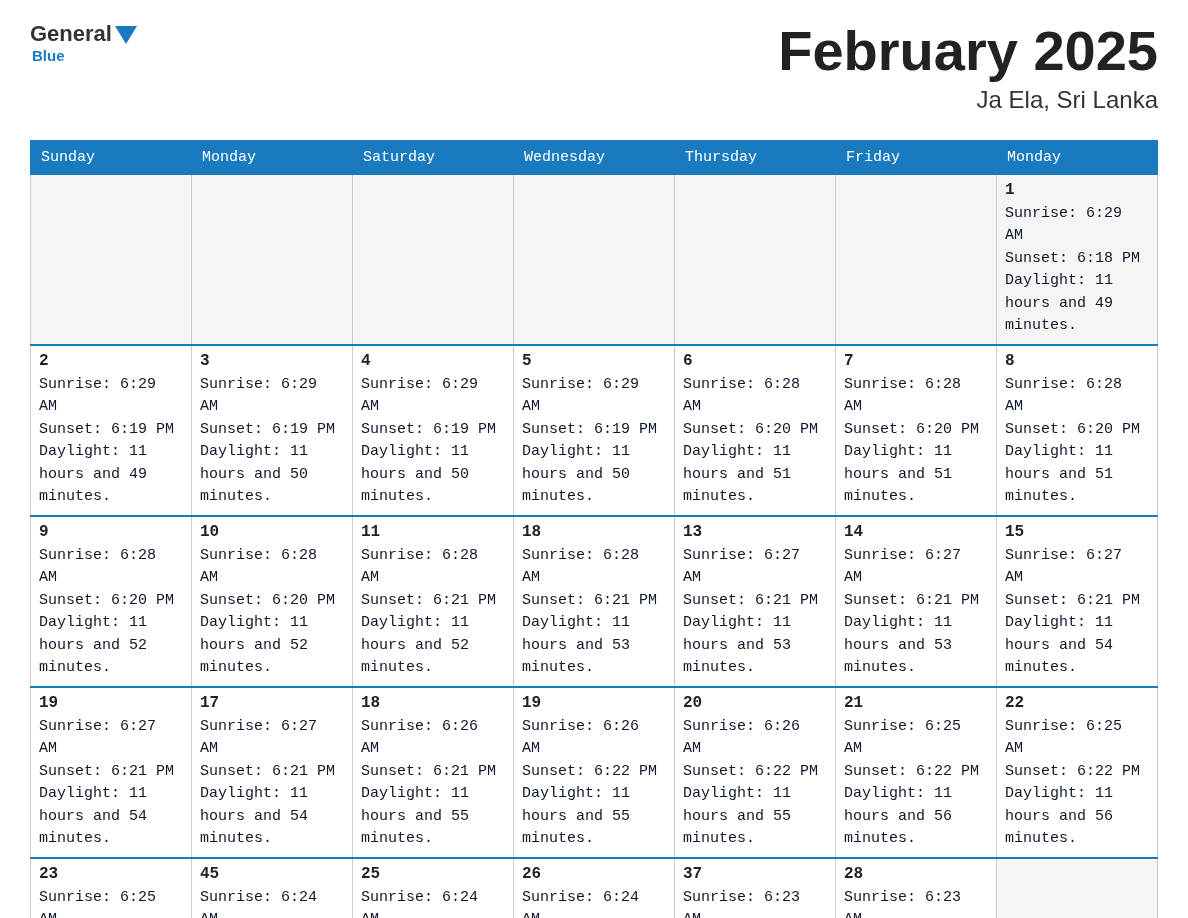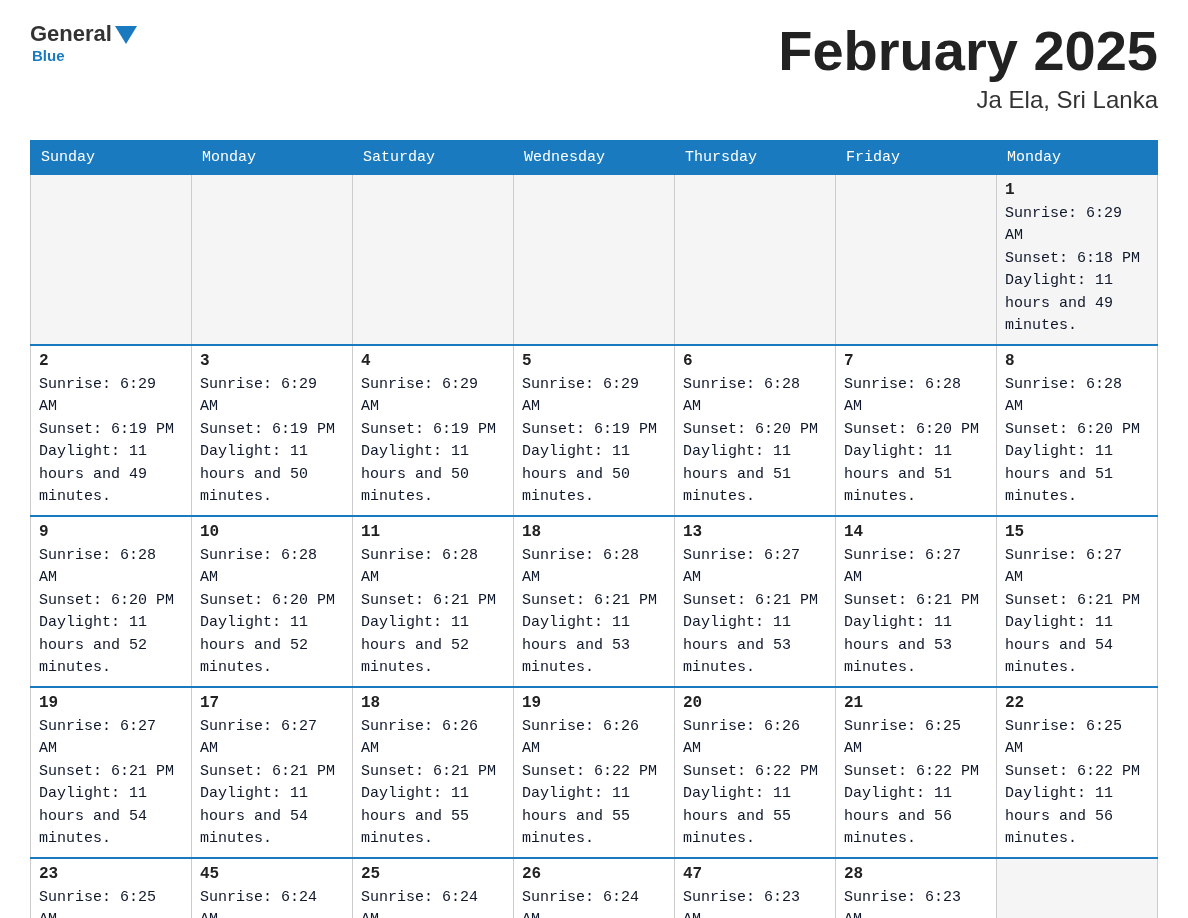--- a/index.html
+++ b/index.html
@@ -299,21 +299,21 @@
 Sunset: 6:22 PM
 Daylight: 11 hours and 57 minutes.</div>
         </td>
         <td>
           <span class="day-number">26</span>
           <div class="day-info" style="white-space: pre-line;">Sunrise: 6:24 AM
 Sunset: 6:22 PM
 Daylight: 11 hours and 58 minutes.</div>
         </td>
         <td>
-          <span class="day-number">47</span>
+          <span class="day-number">37</span>
           <div class="day-info" style="white-space: pre-line;">Sunrise: 6:23 AM
 Sunset: 6:22 PM
 Daylight: 11 hours and 58 minutes.</div>
         </td>
         <td>
           <span class="day-number">28</span>
           <div class="day-info" style="white-space: pre-line;">Sunrise: 6:23 AM
 Sunset: 6:22 PM
 Daylight: 11 hours and 58 minutes.</div>
         </td>

